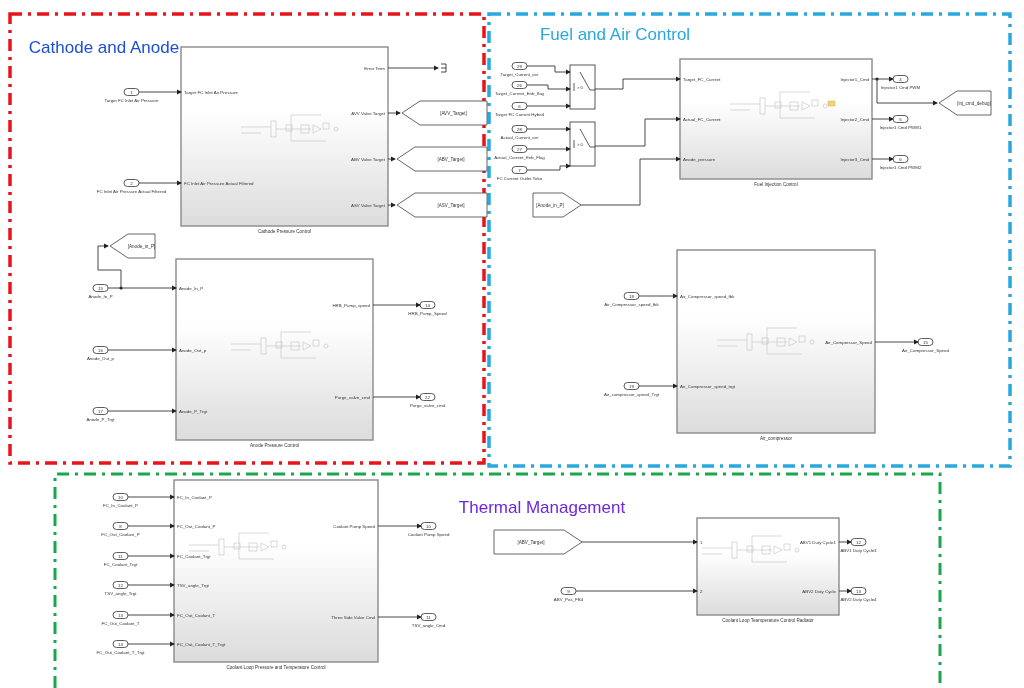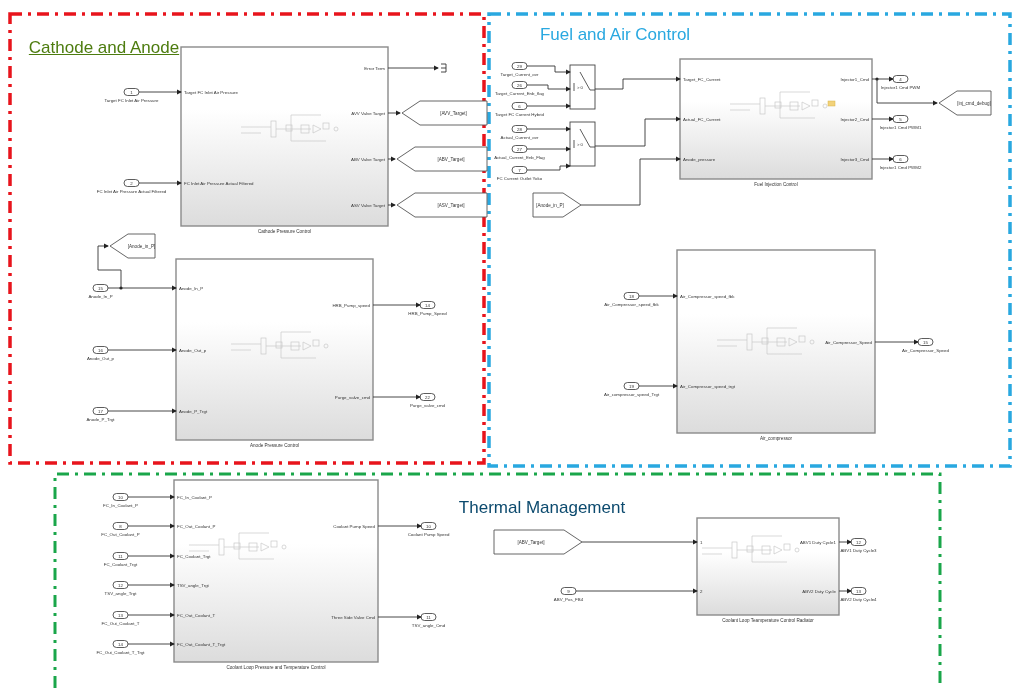--- a/index.html
+++ b/index.html
@@ -1,21 +1,21 @@
 <!DOCTYPE html>
 <html><head>
 <meta charset="utf-8">
 <style>
   html,body{margin:0;padding:0;background:#ffffff;}
   body{width:1024px;height:688px;position:relative;overflow:hidden;font-family:"Liberation Sans",sans-serif;}
   #canvas{position:absolute;left:0;top:0;width:1024px;height:688px;}
   .region-title{position:absolute;font-family:"Liberation Sans",sans-serif;font-size:17px;line-height:21px;text-align:center;}
-  .region-title.red{color:#4d7c0f;text-decoration:underline;}
+  .region-title.red{color:#1d4ed8;}
   .region-title.blue{color:#29a8e0;}
-  .region-title.green{color:#0c4a6e;}
+  .region-title.green{color:#6d28d9;}
   .lbl{font-family:"Liberation Sans",sans-serif;fill:#333;}
 </style>
 </head>
 <body>
 
 <div class="region-title red" style="left:14px;top:37px;width:180px;">
   <div>Cathode and Anode</div>
 </div>
 <div class="region-title blue" style="left:530px;top:24px;width:170px;">Fuel and Air Control</div>
 <div class="region-title green" style="left:452px;top:497px;width:180px;">Thermal Management</div>

